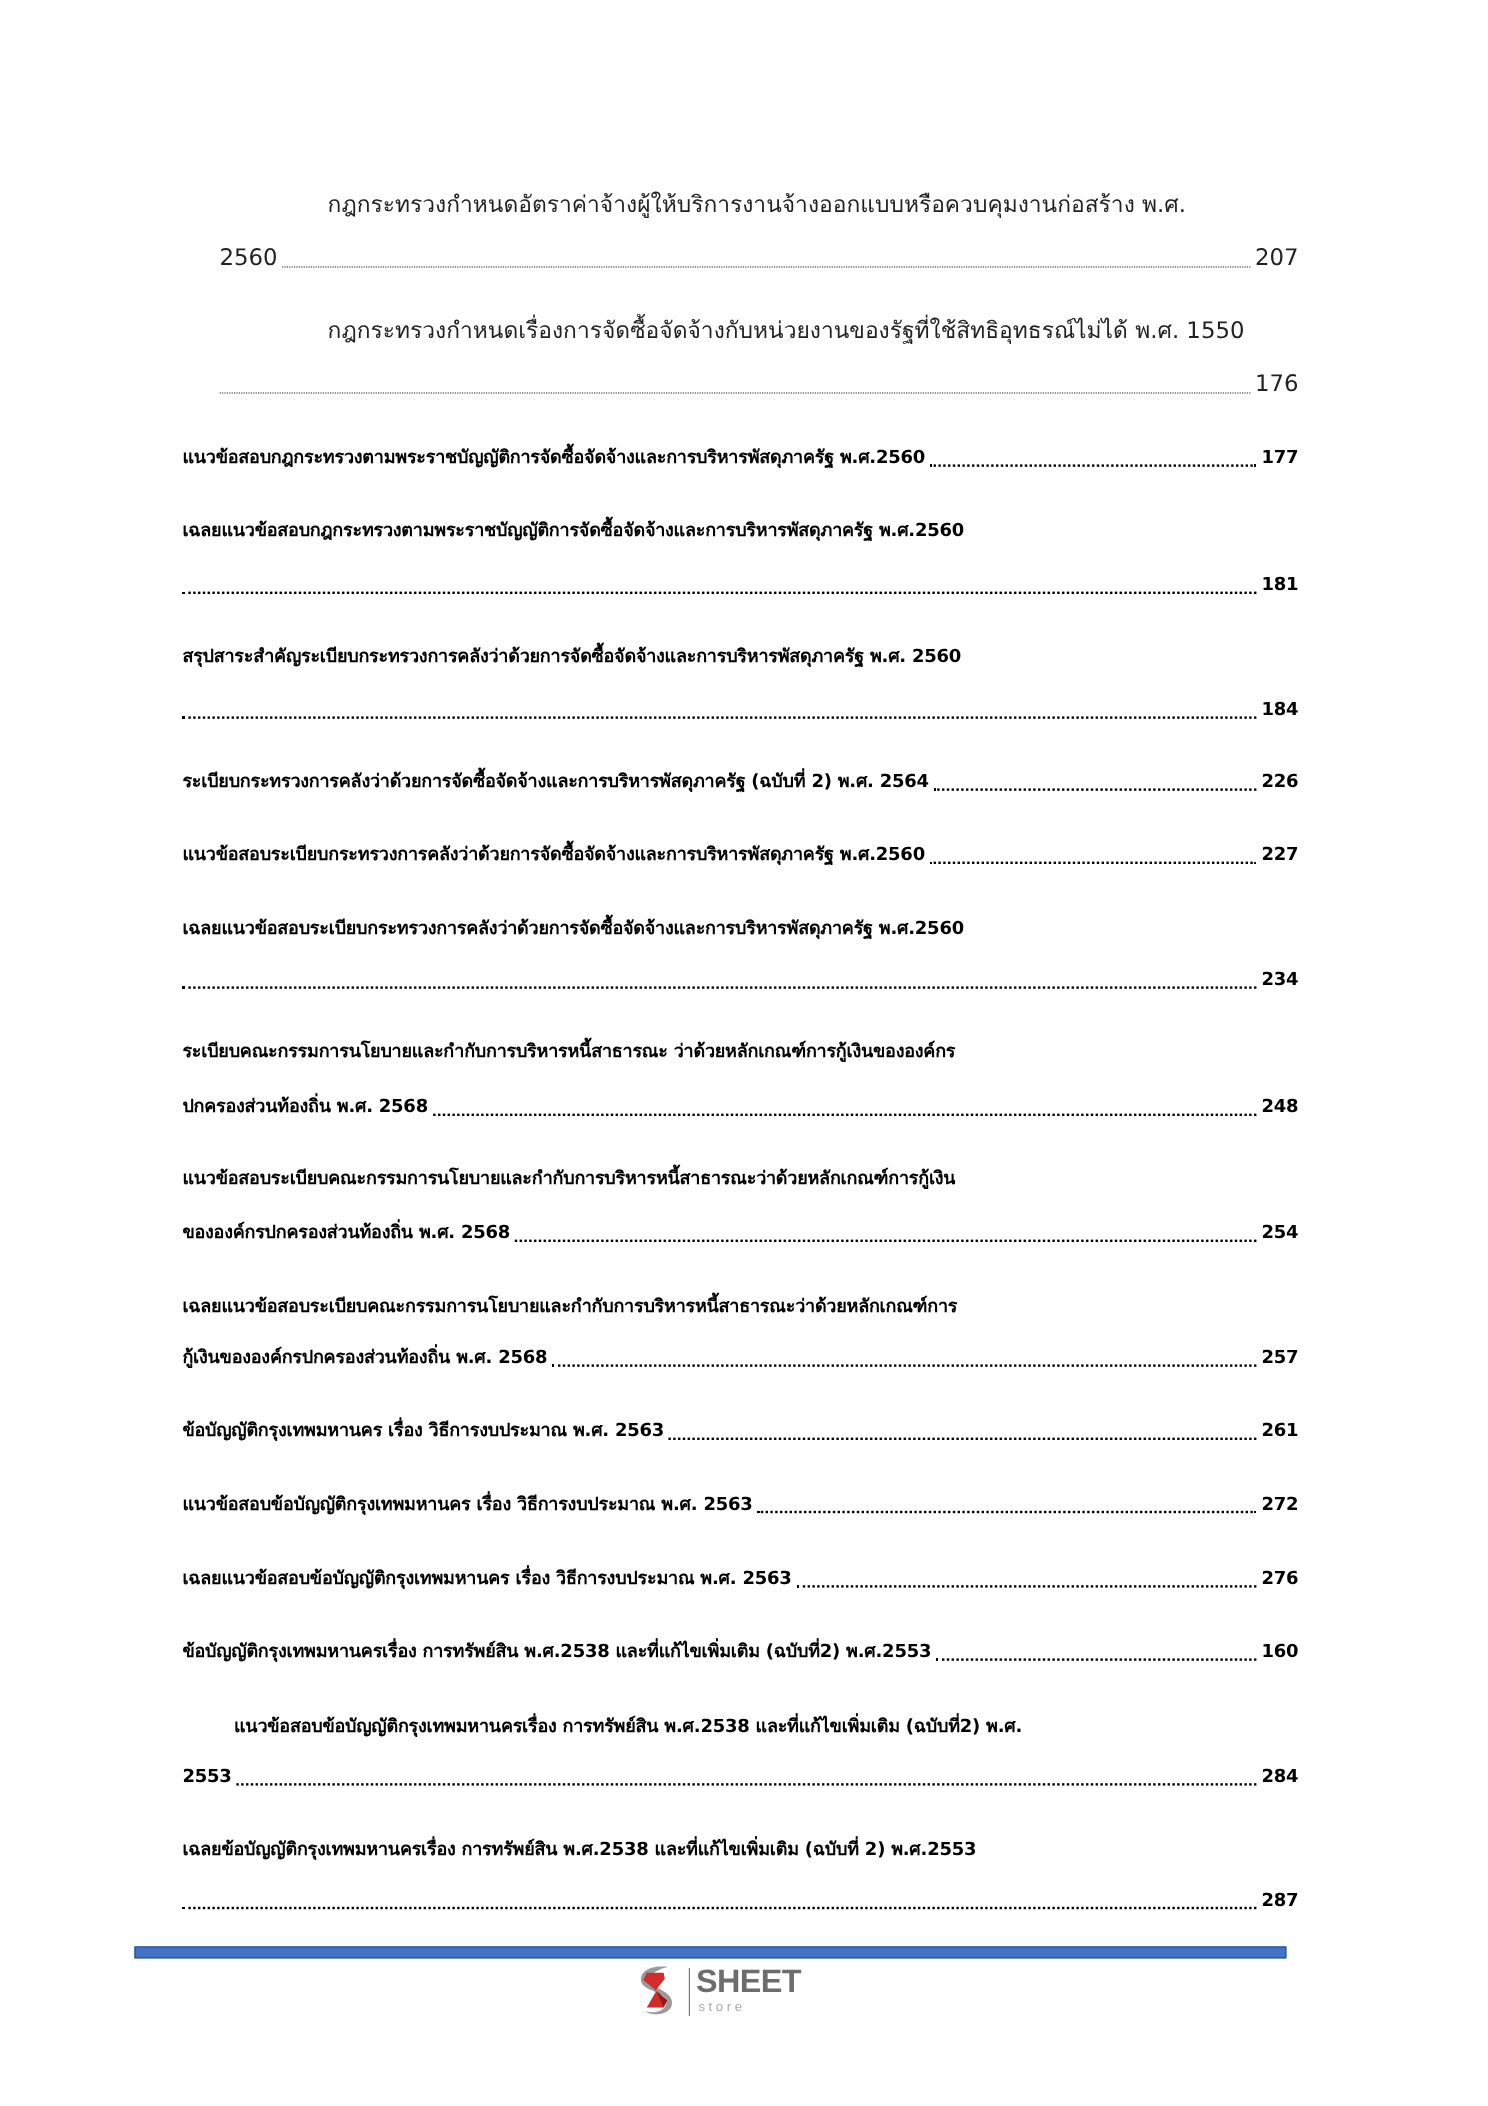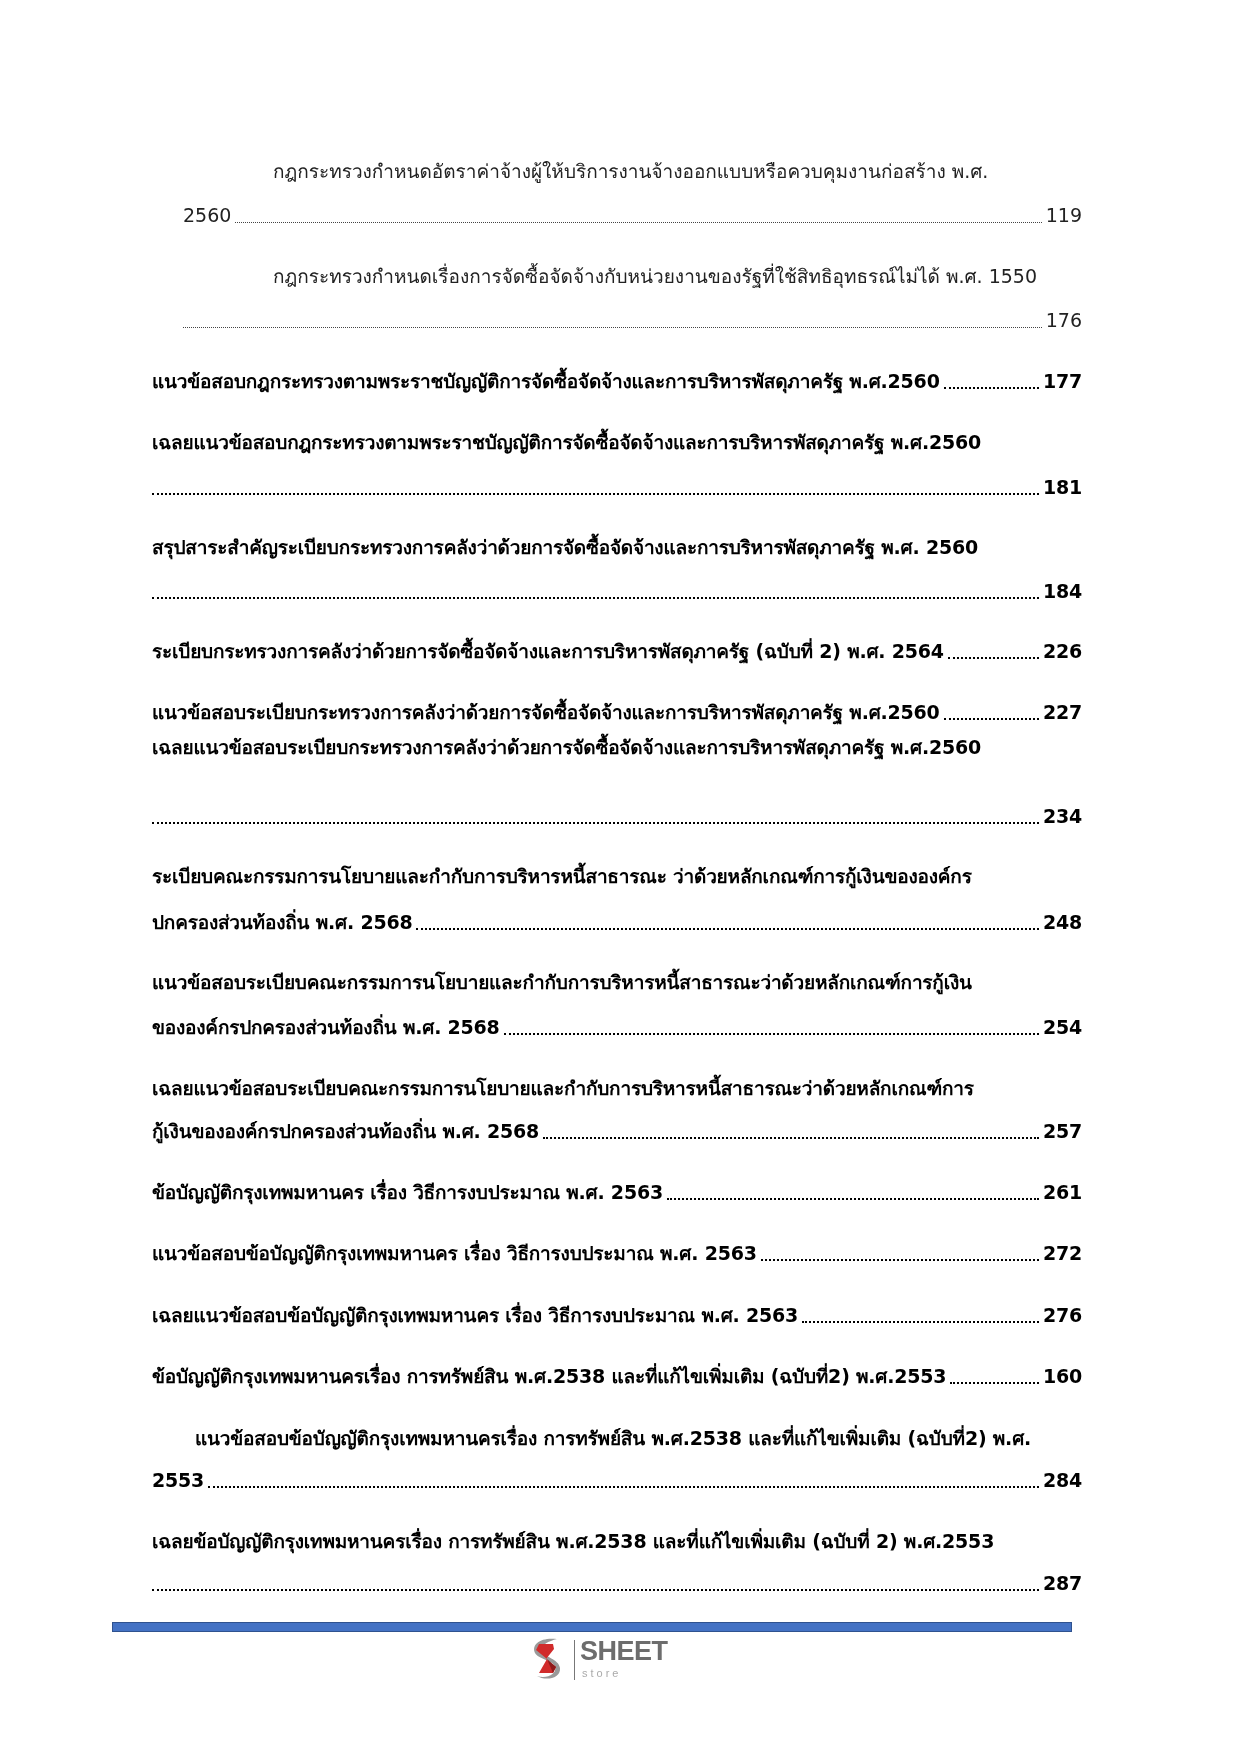--- a/index.html
+++ b/index.html
@@ -2,21 +2,21 @@
 <html><head>
 <meta charset="utf-8">
 <style>
   html, body { margin:0; padding:0; background:#ffffff; }
   body { width:1240px; height:1755px; position:relative; overflow:hidden;
          font-family:"DejaVu Sans", "Liberation Sans", sans-serif; color:#000; }
   .toc { position:absolute; left:0; top:0; width:1220px; height:1600px; }
   .line { position:absolute; left:152px; width:930px; height:30px; line-height:30px;
           white-space:nowrap; display:flex; align-items:baseline; }
   .line.sub { font-weight:normal; font-size:19px; color:#222; }
-  .line.main { font-weight:bold; font-size:19px; letter-spacing:-0.2px; }
+  .line.main { font-weight:bold; font-size:15px; letter-spacing:-0.2px; }
   .line .txt { flex:0 0 auto; overflow:hidden; }
   .line .dots { flex:1 1 auto; overflow:hidden; margin:0 4px; border-bottom:2px dotted #000; height:0; align-self:flex-end; margin-bottom:7px; }
   .line.sub .dots { border-bottom:1.5px dotted #444; }
   .line .pg { flex:0 0 auto; text-align:right; }
   .line.indent { left:273px; width:809px; }
   .line.sub.numstart { left:183px; width:899px; }
   .bar { position:absolute; left:112px; top:1622px; width:958px; height:8px;
          background:#4472c4; border:1px solid #2f528f; }
   .logo { position:absolute; left:527px; top:1636px; width:160px; height:48px; }
   .logo-s { position:absolute; left:0; top:0; width:40px; height:46px; }
@@ -30,21 +30,21 @@
 <body>
 
 <div class="toc">
 
   <div class="line sub indent" style="top:156px;">
     <span class="txt">กฎกระทรวงกำหนดอัตราค่าจ้างผู้ให้บริการงานจ้างออกแบบหรือควบคุมงานก่อสร้าง พ.ศ.</span>
   </div>
   <div class="line sub numstart" style="top:200px;">
     <span class="txt">2560</span>
     <span class="dots"></span>
-    <span class="pg">119</span>
+    <span class="pg">207</span>
   </div>
 
   <div class="line sub indent" style="top:261px;">
     <span class="txt">กฎกระทรวงกำหนดเรื่องการจัดซื้อจัดจ้างกับหน่วยงานของรัฐที่ใช้สิทธิอุทธรณ์ไม่ได้ พ.ศ. 1550</span>
   </div>
   <div class="line sub numstart" style="top:305px;">
     <span class="dots" style="margin-left:0"></span>
     <span class="pg">176</span>
   </div>
 
@@ -75,21 +75,21 @@
     <span class="dots"></span>
     <span class="pg">226</span>
   </div>
 
   <div class="line main" style="top:697px;">
     <span class="txt">แนวข้อสอบระเบียบกระทรวงการคลังว่าด้วยการจัดซื้อจัดจ้างและการบริหารพัสดุภาครัฐ พ.ศ.2560</span>
     <span class="dots"></span>
     <span class="pg">227</span>
   </div>
 
-  <div class="line main" style="top:732px;">
+  <div class="line main" style="top:758px;">
     <span class="txt">เฉลยแนวข้อสอบระเบียบกระทรวงการคลังว่าด้วยการจัดซื้อจัดจ้างและการบริหารพัสดุภาครัฐ พ.ศ.2560</span>
   </div>
   <div class="line main" style="top:801px;">
     <span class="dots" style="margin-left:0"></span>
     <span class="pg">234</span>
   </div>
 
   <div class="line main" style="top:861px;">
     <span class="txt">ระเบียบคณะกรรมการนโยบายและกำกับการบริหารหนี้สาธารณะ ว่าด้วยหลักเกณฑ์การกู้เงินขององค์กร</span>
   </div>

